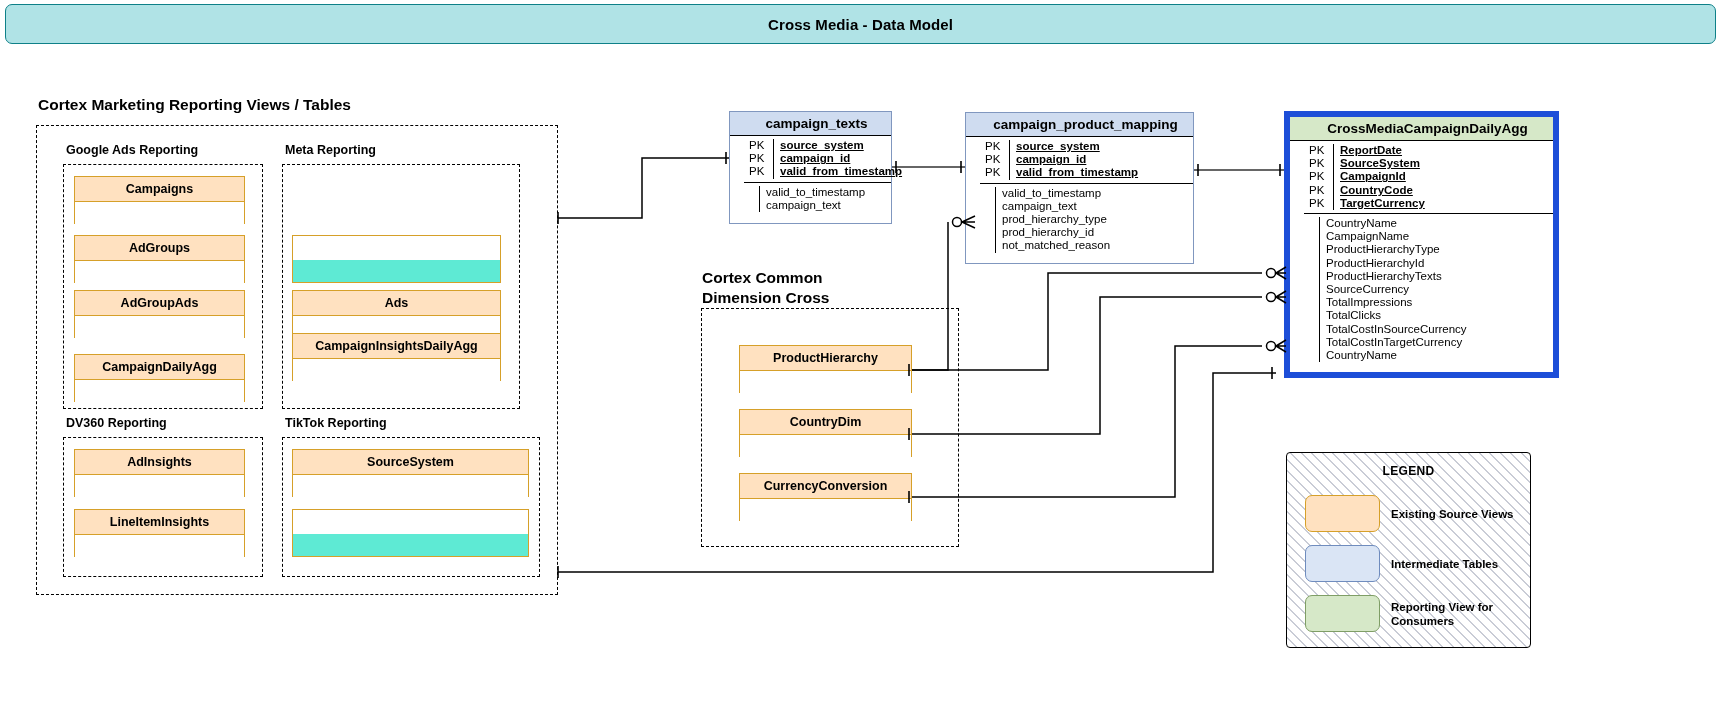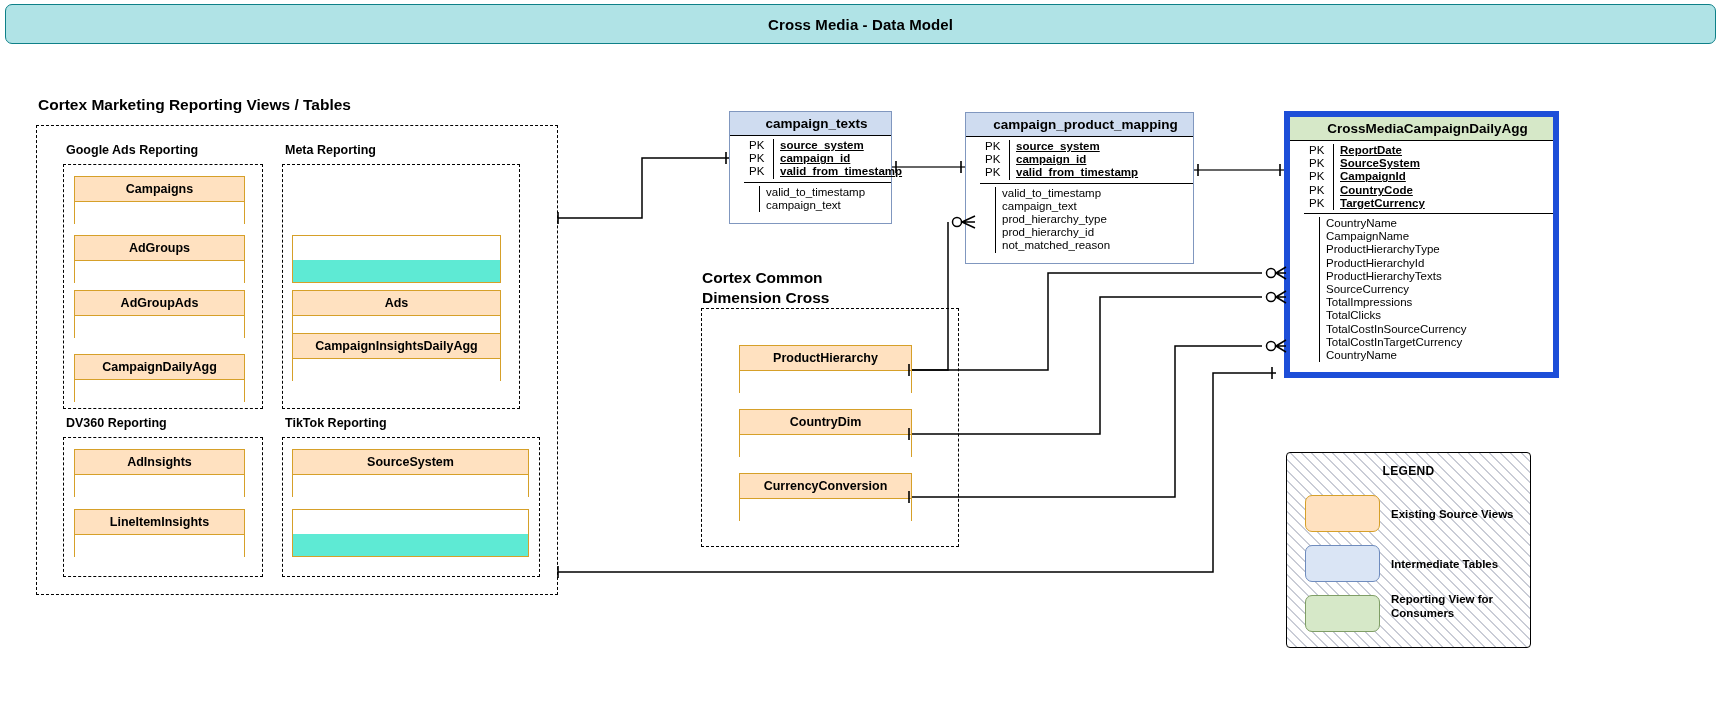--- a/index.html
+++ b/index.html
@@ -359,16 +359,16 @@
   <div class="legend">
     <div class="legend-title">LEGEND</div>
 
     <div class="lg-sw" style="left:18px;top:42px;background:#ffe1c0;border:1.4px solid #d6a029;"></div>
     <div class="lg-lb" style="left:104px;top:54px;">Existing Source Views</div>
 
     <div class="lg-sw" style="left:18px;top:92px;background:#dae5f5;border:1.4px solid #6f8cbe;"></div>
     <div class="lg-lb" style="left:104px;top:104px;">Intermediate Tables</div>
 
     <div class="lg-sw" style="left:18px;top:142px;background:#d6e8c8;border:1.4px solid #7f9e66;"></div>
-    <div class="lg-lb" style="left:104px;top:139px;">Reporting View for Consumers</div>
+    <div class="lg-lb" style="left:104px;top:147px;">Reporting View for Consumers</div>
   </div>
 
 </div>
 
 </body></html>

